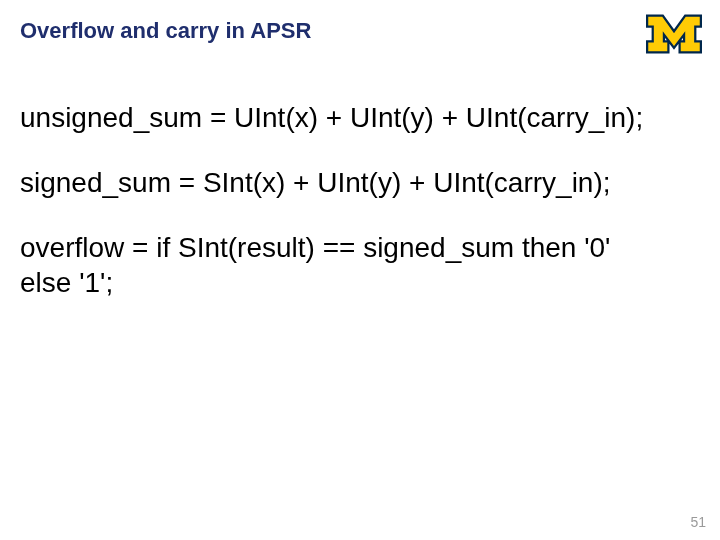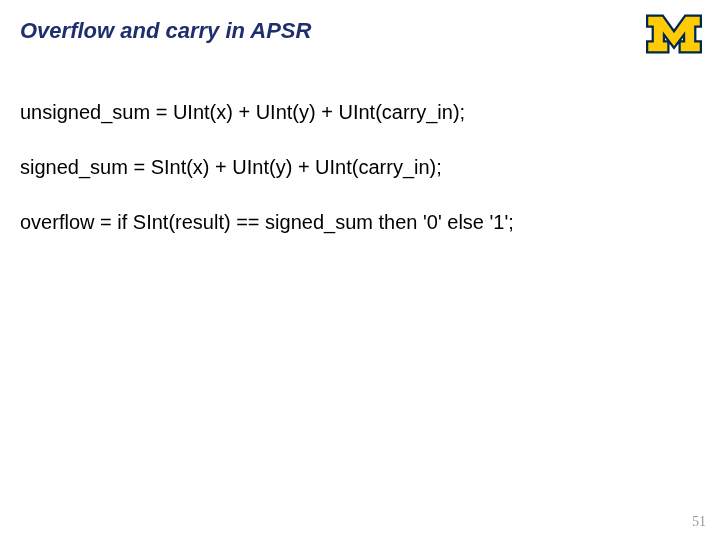--- a/index.html
+++ b/index.html
@@ -18,46 +18,45 @@
     position: relative;
     box-sizing: border-box;
   }
   .title {
     position: absolute;
     left: 20px;
     top: 18px;
     font-size: 22px;
     font-weight: bold;
     color: #1f2e6d;
-    font-style: italic;
   }
   .logo {
     position: absolute;
     right: 18px;
     top: 14px;
   }
   .body {
     position: absolute;
     left: 20px;
     top: 100px;
     right: 52px;
-    font-size: 20px;
+    font-size: 28px;
     color: #000;
     line-height: 1.25;
   }
   .body p {
     margin: 0 0 30px 0;
   }
   .pagenum {
     position: absolute;
     right: 14px;
     bottom: 10px;
     font-size: 14px;
     color: #9a9a9a;
-    font-family: Liberation Serif, serif;
+    font-family: Liberation Sans, sans-serif;
   }
 </style>
 </head>
 <body>
 
 <div class="slide">
 
   <div class="title">Overflow and carry in APSR</div>
 
   <div class="logo">

